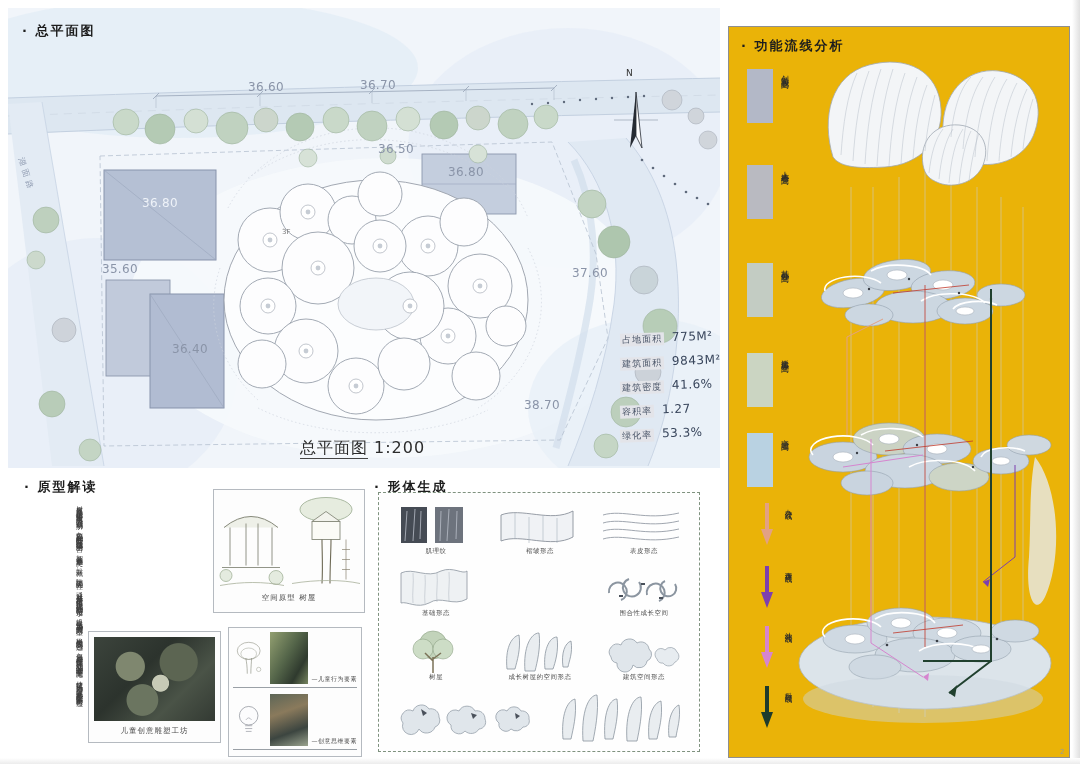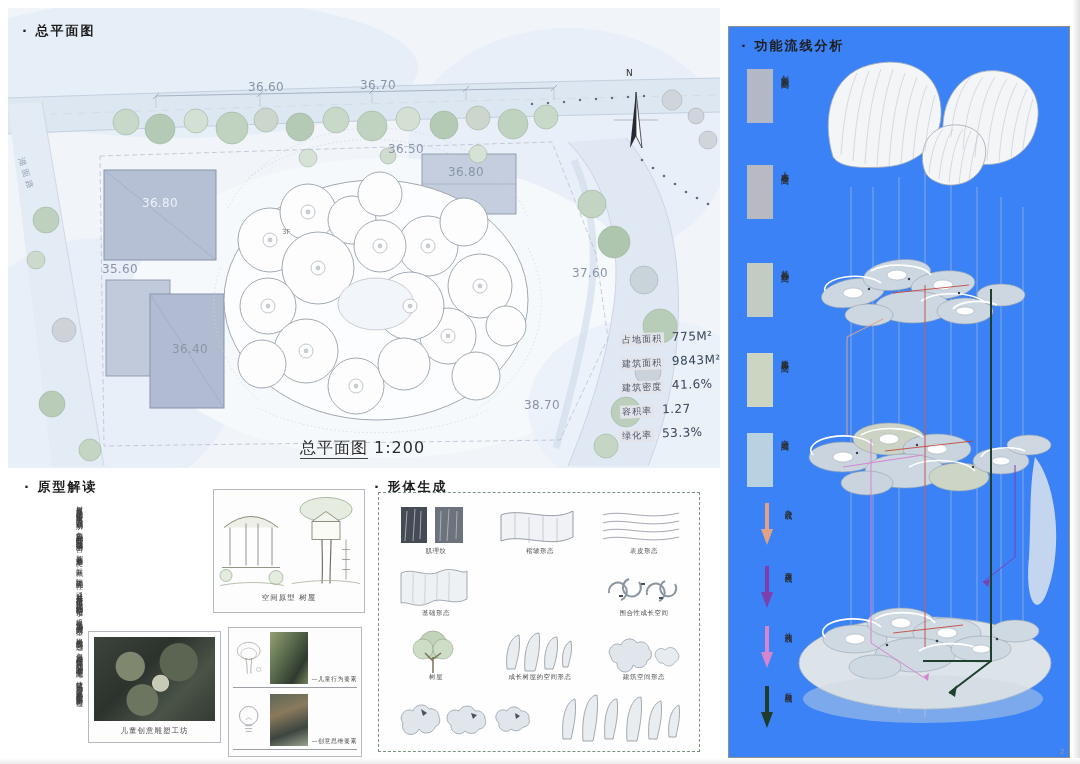--- a/index.html
+++ b/index.html
@@ -2,21 +2,21 @@
 <html><head>
 <meta charset="utf-8">
 <style>
   html,body{margin:0;padding:0;background:#fff;}
   .board{position:relative;width:1080px;height:764px;background:#ffffff;overflow:hidden;
          font-family:"DejaVu Sans",sans-serif;color:#333;}
   .abs{position:absolute;}
   .vtext{writing-mode:vertical-rl;text-orientation:upright;}
   .sec-title{font-size:13px;font-weight:bold;color:#1d1d1d;letter-spacing:2px;}
   .dim{font-size:12px;color:#8a94a8;letter-spacing:.3px;}
-  .panel{border:1px solid #8f8f8f;background:#3b82f6;}
+  .panel{border:1px solid #8f8f8f;background:#eab308;}
   .chip{width:26px;height:54px;}
   .legend-label{font-size:8px;color:#2b2b2b;line-height:1.25;letter-spacing:1px;}
   .flow-label{font-size:7.5px;color:#2b2b2b;letter-spacing:1px;}
   .stat-row{display:flex;align-items:baseline;margin-bottom:9px;transform:rotate(-2deg);}
   .stat-label{font-size:9px;color:#4a5568;background:#e3e4e9;padding:0 2px;letter-spacing:1px;white-space:nowrap;}
   .stat-value{font-size:12px;color:#39465c;margin-left:8px;letter-spacing:.5px;white-space:nowrap;}
   .plan-caption{font-size:16px;color:#2c2c2c;letter-spacing:1px;}
   .plan-caption .u{border-bottom:1px solid #444;padding-bottom:1px;}
   .plan-caption .sc{margin-left:6px;}
   .proto-box{border:1px solid #b5bac0;background:#fdfdfd;box-sizing:border-box;}
@@ -223,21 +223,21 @@
         <text x="618" y="68" font-size="9" fill="#333">N</text>
       </g>
     </svg>
 
     <div class="abs sec-title" style="left:14px;top:14px;">· 总平面图</div>
     <div class="abs road-label" style="left:18px;top:148px;">湖面路</div>
     <div class="abs floor-label" style="left:274px;top:220px;">3F</div>
 
     <span class="abs dim" style="left:240px;top:72px;">36.60</span>
     <span class="abs dim" style="left:352px;top:70px;">36.70</span>
-    <span class="abs dim" style="left:380px;top:134px;">36.50</span>
+    <span class="abs dim" style="left:370px;top:134px;">36.50</span>
     <span class="abs dim" style="left:440px;top:157px;">36.80</span>
     <span class="abs dim" style="left:94px;top:254px;">35.60</span>
     <span class="abs dim" style="left:164px;top:334px;">36.40</span>
     <span class="abs dim" style="left:134px;top:188px;color:#eef2f8;">36.80</span>
     <span class="abs dim" style="left:564px;top:258px;">37.60</span>
     <span class="abs dim" style="left:516px;top:390px;">38.70</span>
 
     <div class="abs" style="left:612px;top:322px;width:104px;">
       <div class="stat-row">
         <span class="stat-label">占地面积</span>

